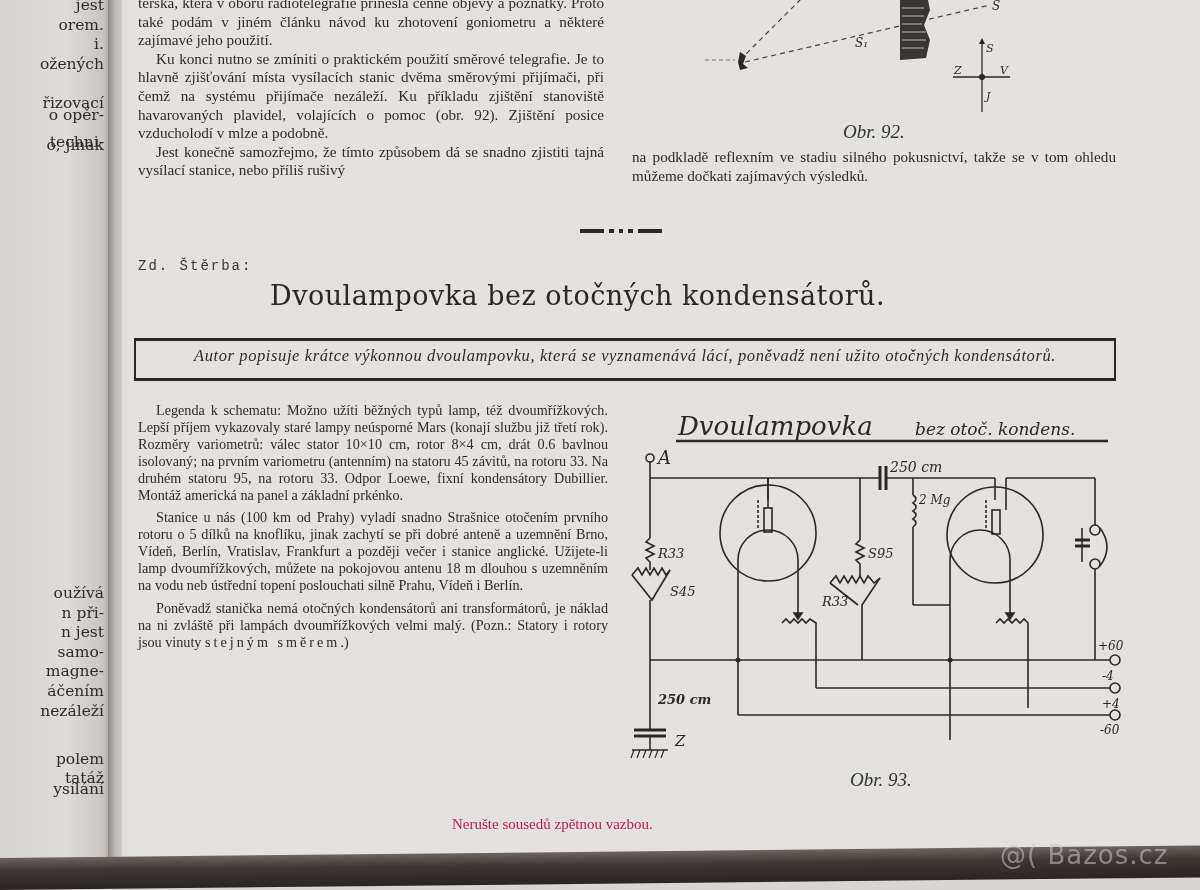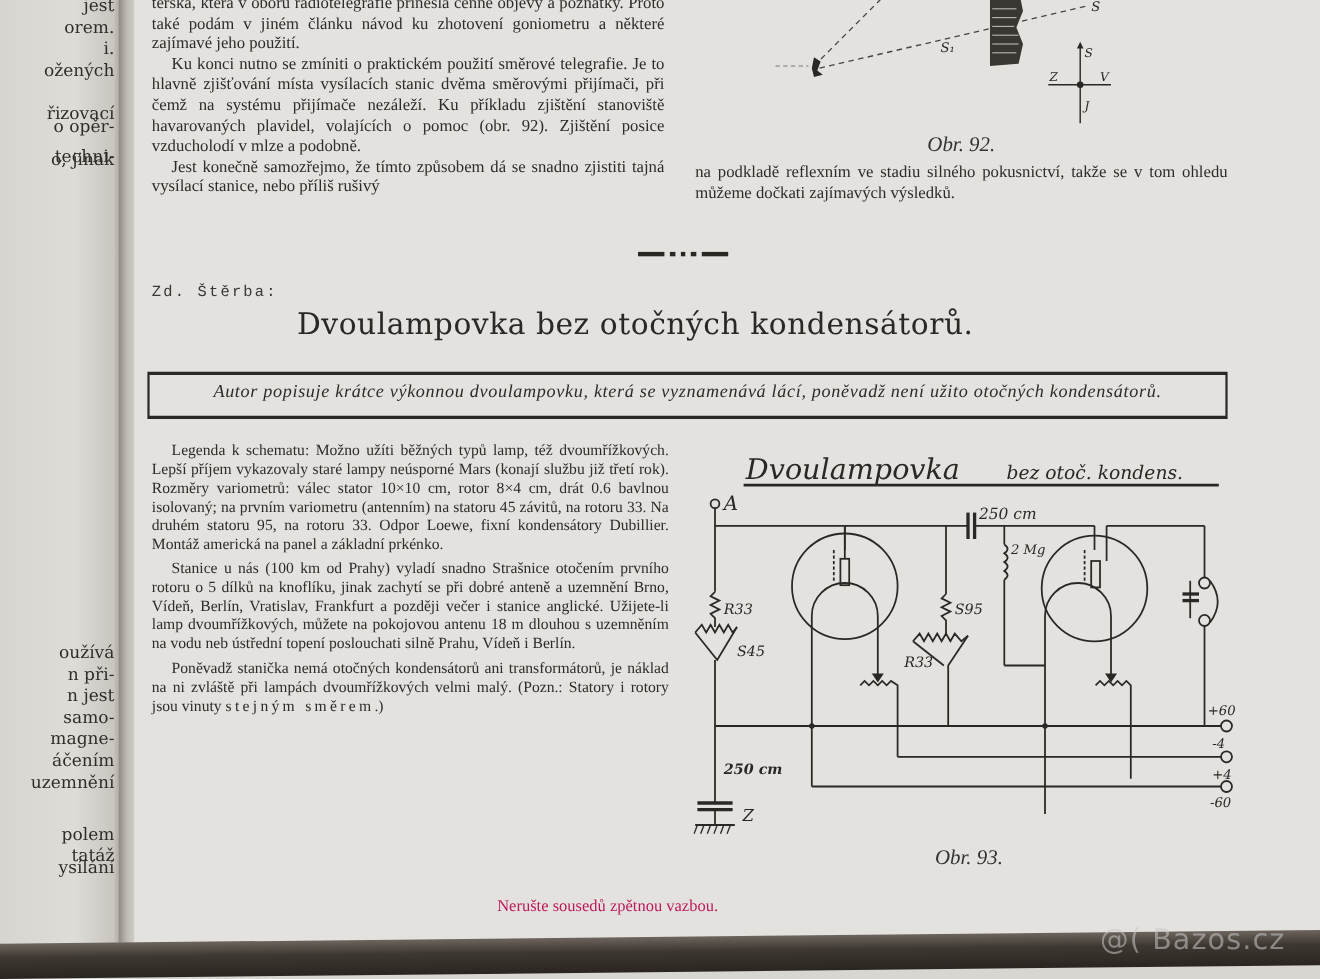--- a/index.html
+++ b/index.html
@@ -75,21 +75,21 @@
       <div class="frag" style="top: 106px;">o opěr-</div>
       <div class="frag" style="top: 133.2px;">techni-</div>
     </div>
   <div id="lp-bottom">
       <div class="frag" style="top: 584px;">oužívá</div>
       <div class="frag" style="top: 603.6px;">n při-</div>
       <div class="frag" style="top: 623.2px;">n jest</div>
       <div class="frag" style="top: 642.8px;">samo-</div>
       <div class="frag" style="top: 662.4px;">magne-</div>
       <div class="frag" style="top: 682px;">áčením</div>
-      <div class="frag" style="top: 701.6px;">uzemnění</div>
+      <div class="frag" style="top: 701.6px;">nezáleží</div>
       <div class="frag" style="top: 721.2px; margin-top: 29px;">polem</div>
       <div class="frag" style="top: 740.8px;"></div>
       <div class="frag" style="top: 769px;">tatáž</div>
       <div class="frag" style="top: 780px;">ysílání</div>
     </div>
 </div>
 <div class="gutter"></div>
 
 <div class="right-page"></div>
 

